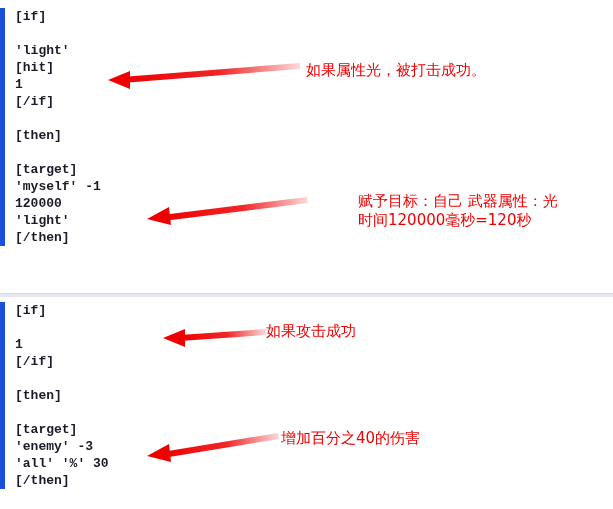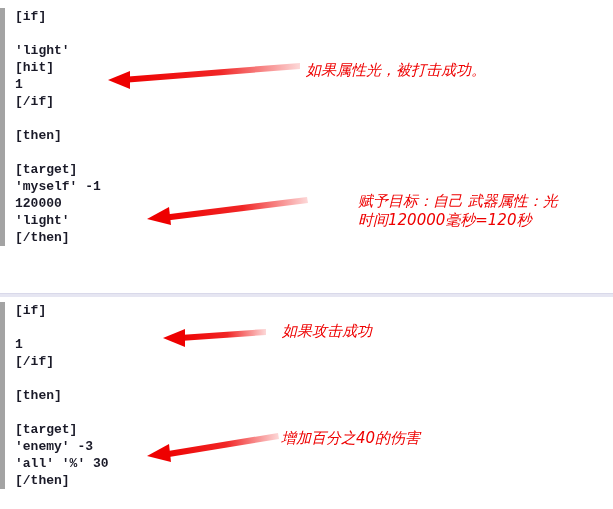--- a/index.html
+++ b/index.html
@@ -16,21 +16,21 @@
     font-family: "Liberation Mono", "DejaVu Sans Mono", monospace;
   }
 
   
   .code-pane {
     position: absolute;
     left: 0;
     width: 613px;
     box-sizing: border-box;
     padding-left: 10px;
-    border-left: 5px solid #a3a3a3;
+    border-left: 5px solid #1d4ed8;
   }
   #pane-1 { top: 8px; }
   #pane-2 { top: 302px; }
 
   .code-line {
     height: 17px;
     line-height: 17px;
     font-family: "Liberation Mono", "DejaVu Sans Mono", monospace;
     font-size: 13px;
     font-weight: bold;
@@ -54,21 +54,21 @@
   
   .annotation {
     position: absolute;
     color: #ee0000;
     font-family: "DejaVu Sans", "Liberation Sans", sans-serif;
     font-size: 15px;
     line-height: 19px;
     white-space: nowrap;
     font-weight: normal;
   }
-  .annotation .ann-line { display: block; font-style: italic; }
+  .annotation .ann-line { display: block; }
 
   
   .arrow-layer {
     position: absolute;
     left: 0; top: 0;
     width: 613px;
     height: 509px;
     pointer-events: none;
   }
 </style>
@@ -140,19 +140,19 @@
 
 <div class="annotation" style="left:306px; top:61px;">
   <span class="ann-line">如果属性光，被打击成功。</span>
 </div>
 
 <div class="annotation" style="left:318px; top:192px;margin-left:40px;">
   <span class="ann-line">赋予目标：自己 武器属性：光</span>
   <span class="ann-line">时间120000毫秒=120秒</span>
 </div>
 
-<div class="annotation" style="left:266px; top:322px;margin-left:16px;">
+<div class="annotation" style="left:266px; top:322px;">
   <span class="ann-line">如果攻击成功</span>
 </div>
 
 <div class="annotation" style="left:281px; top:429px;">
   <span class="ann-line">增加百分之40的伤害</span>
 </div>
 
 </body></html>

